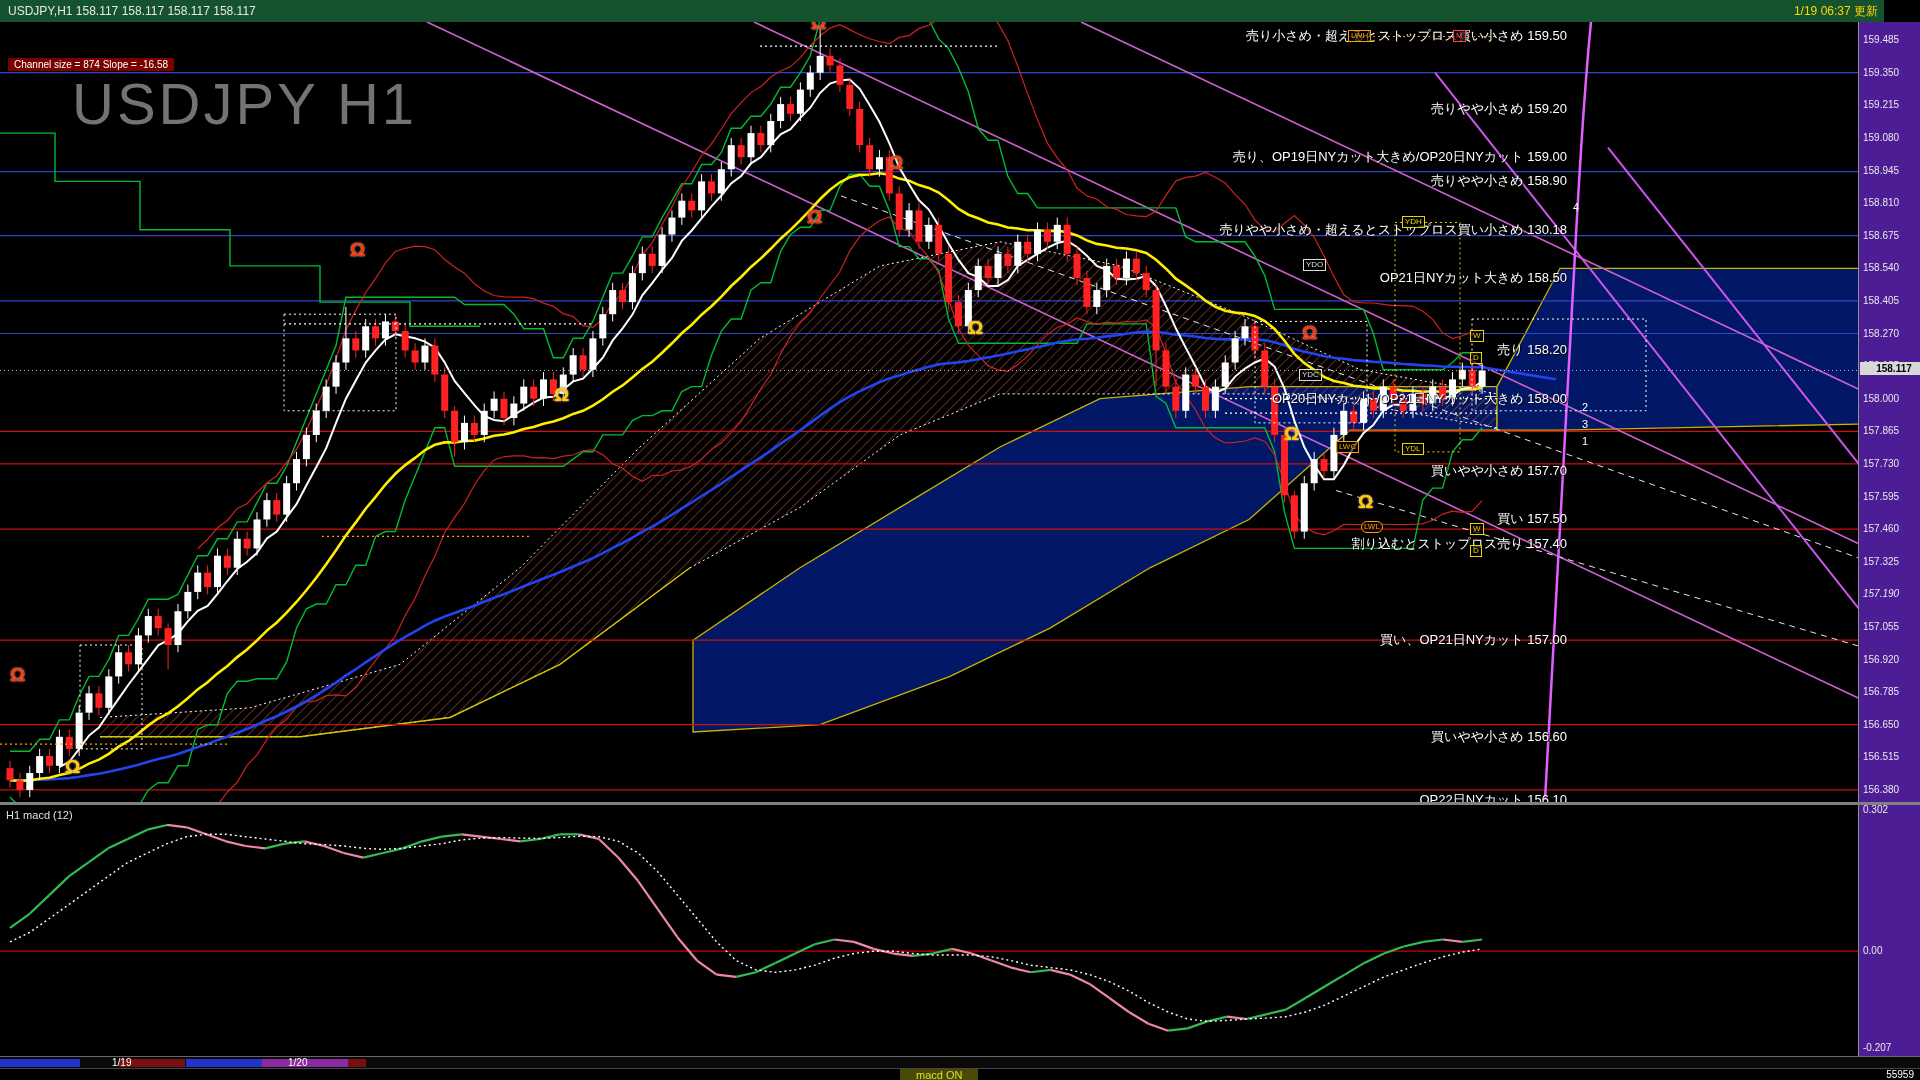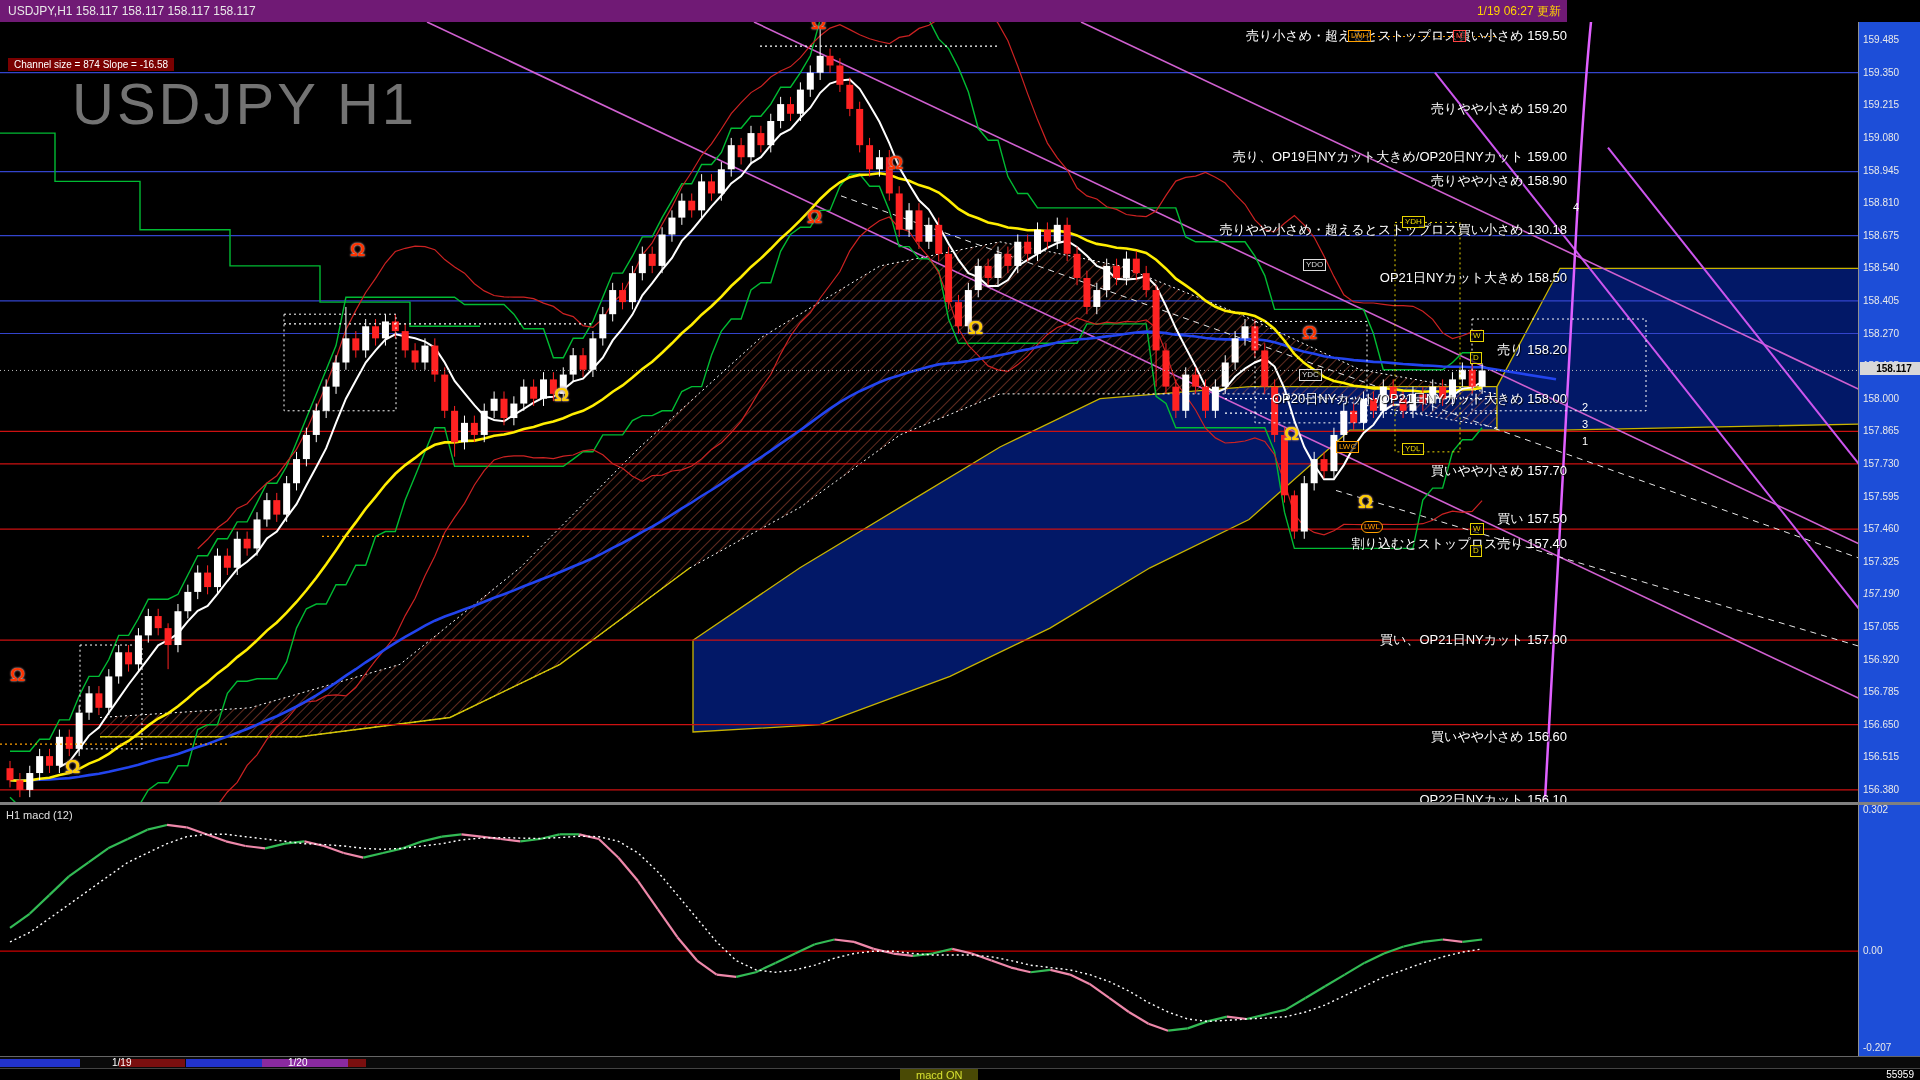--- a/index.html
+++ b/index.html
@@ -1,25 +1,25 @@
 <!DOCTYPE html>
 <html><head>
 <meta charset="utf-8">
 <style>
   html,body{margin:0;padding:0;background:#000;}
   body{width:1920px;height:1080px;overflow:hidden;font-family:"Liberation Sans",sans-serif;}
   #app{position:relative;width:1920px;height:1080px;background:#000;color:#fff;}
-  #topbar{position:absolute;left:0;top:0;width:1567px;height:22px;background:#701a75;}
+  #topbar{position:absolute;left:0;top:0;width:1884px;height:22px;background:#14532d;}
   #tb-left{position:absolute;left:8px;top:4px;font-size:12px;color:#e8e8e8;white-space:nowrap;}
   #tb-right{position:absolute;right:6px;top:3px;font-size:12px;color:#ffd400;white-space:nowrap;}
   #main-chart{position:absolute;left:0;top:22px;width:1858px;height:780px;overflow:hidden;background:#000;}
   #chart-svg{position:absolute;left:0;top:0;}
   #watermark{position:absolute;left:72px;top:48px;font-size:58px;font-weight:500;letter-spacing:3px;color:#737373;}
   #channel-label{position:absolute;left:8px;top:36px;font-size:10px;color:#fff;background:#7a0000;padding:1px 6px;}
-  #price-axis{position:absolute;left:1858px;top:22px;width:62px;height:1034px;background:#1d4ed8;border-left:1px solid #909090;}
+  #price-axis{position:absolute;left:1858px;top:22px;width:62px;height:1034px;background:#4c1d95;border-left:1px solid #909090;}
   .tick{position:absolute;left:4px;font-size:10px;color:#eaeaea;white-space:nowrap;}
   #cur-price{position:absolute;left:1px;width:68px;font-size:10px;font-weight:bold;color:#000;background:#d8d8d8;text-align:center;padding:1px 0;}
   .anno{position:absolute;right:291px;font-size:13px;color:#fff;white-space:nowrap;text-shadow:1px 1px 1px #000;}
   .mk{position:absolute;font-size:8px;line-height:10px;padding:0 2px;border:1px solid;background:rgba(0,0,0,.65);white-space:nowrap;}
   .digit{position:absolute;font-size:11px;color:#fff;}
   .omega{position:absolute;font-size:19px;font-weight:bold;text-shadow:0 0 2px #fff,0 0 3px #400;}
   #sep1{position:absolute;left:0;top:802px;width:1920px;height:3px;background:#808080;}
   #macd-panel{position:absolute;left:0;top:805px;width:1858px;height:251px;overflow:hidden;background:#000;}
   #macd-label{position:absolute;left:6px;top:4px;font-size:11px;color:#e0e0e0;}
   #timeline{position:absolute;left:0;top:1056px;width:1920px;height:12px;background:#0a0a0a;border-top:1px solid #666;}
@@ -28,21 +28,21 @@
   #statusbar{position:absolute;left:0;top:1068px;width:1920px;height:12px;background:#000;border-top:1px solid #444;}
   #macd-on{position:absolute;left:900px;top:0;font-size:11px;line-height:12px;color:#d6e030;background:#4a4a05;padding:0 16px;}
   #counter{position:absolute;right:6px;top:0;font-size:10px;color:#fff;}
 </style>
 </head>
 <body>
 
 <div id="app">
   <div id="topbar">
     <span id="tb-left">USDJPY,H1   158.117 158.117 158.117 158.117</span>
-    <span id="tb-right">1/19 06:27 更新</span>
+    <span id="tb-right">1/19 06:37 更新</span>
   </div>
 
   <div id="main-chart">
     <svg id="chart-svg" width="1858" height="780" viewBox="0 0 1858 780">
         <defs>
           <pattern id="hR" patternUnits="userSpaceOnUse" width="7" height="7" patternTransform="rotate(45)">
             <line x1="0" y1="0" x2="0" y2="7" stroke="#b0503a" stroke-width="2"></line>
           </pattern>
         </defs>
         <g>

